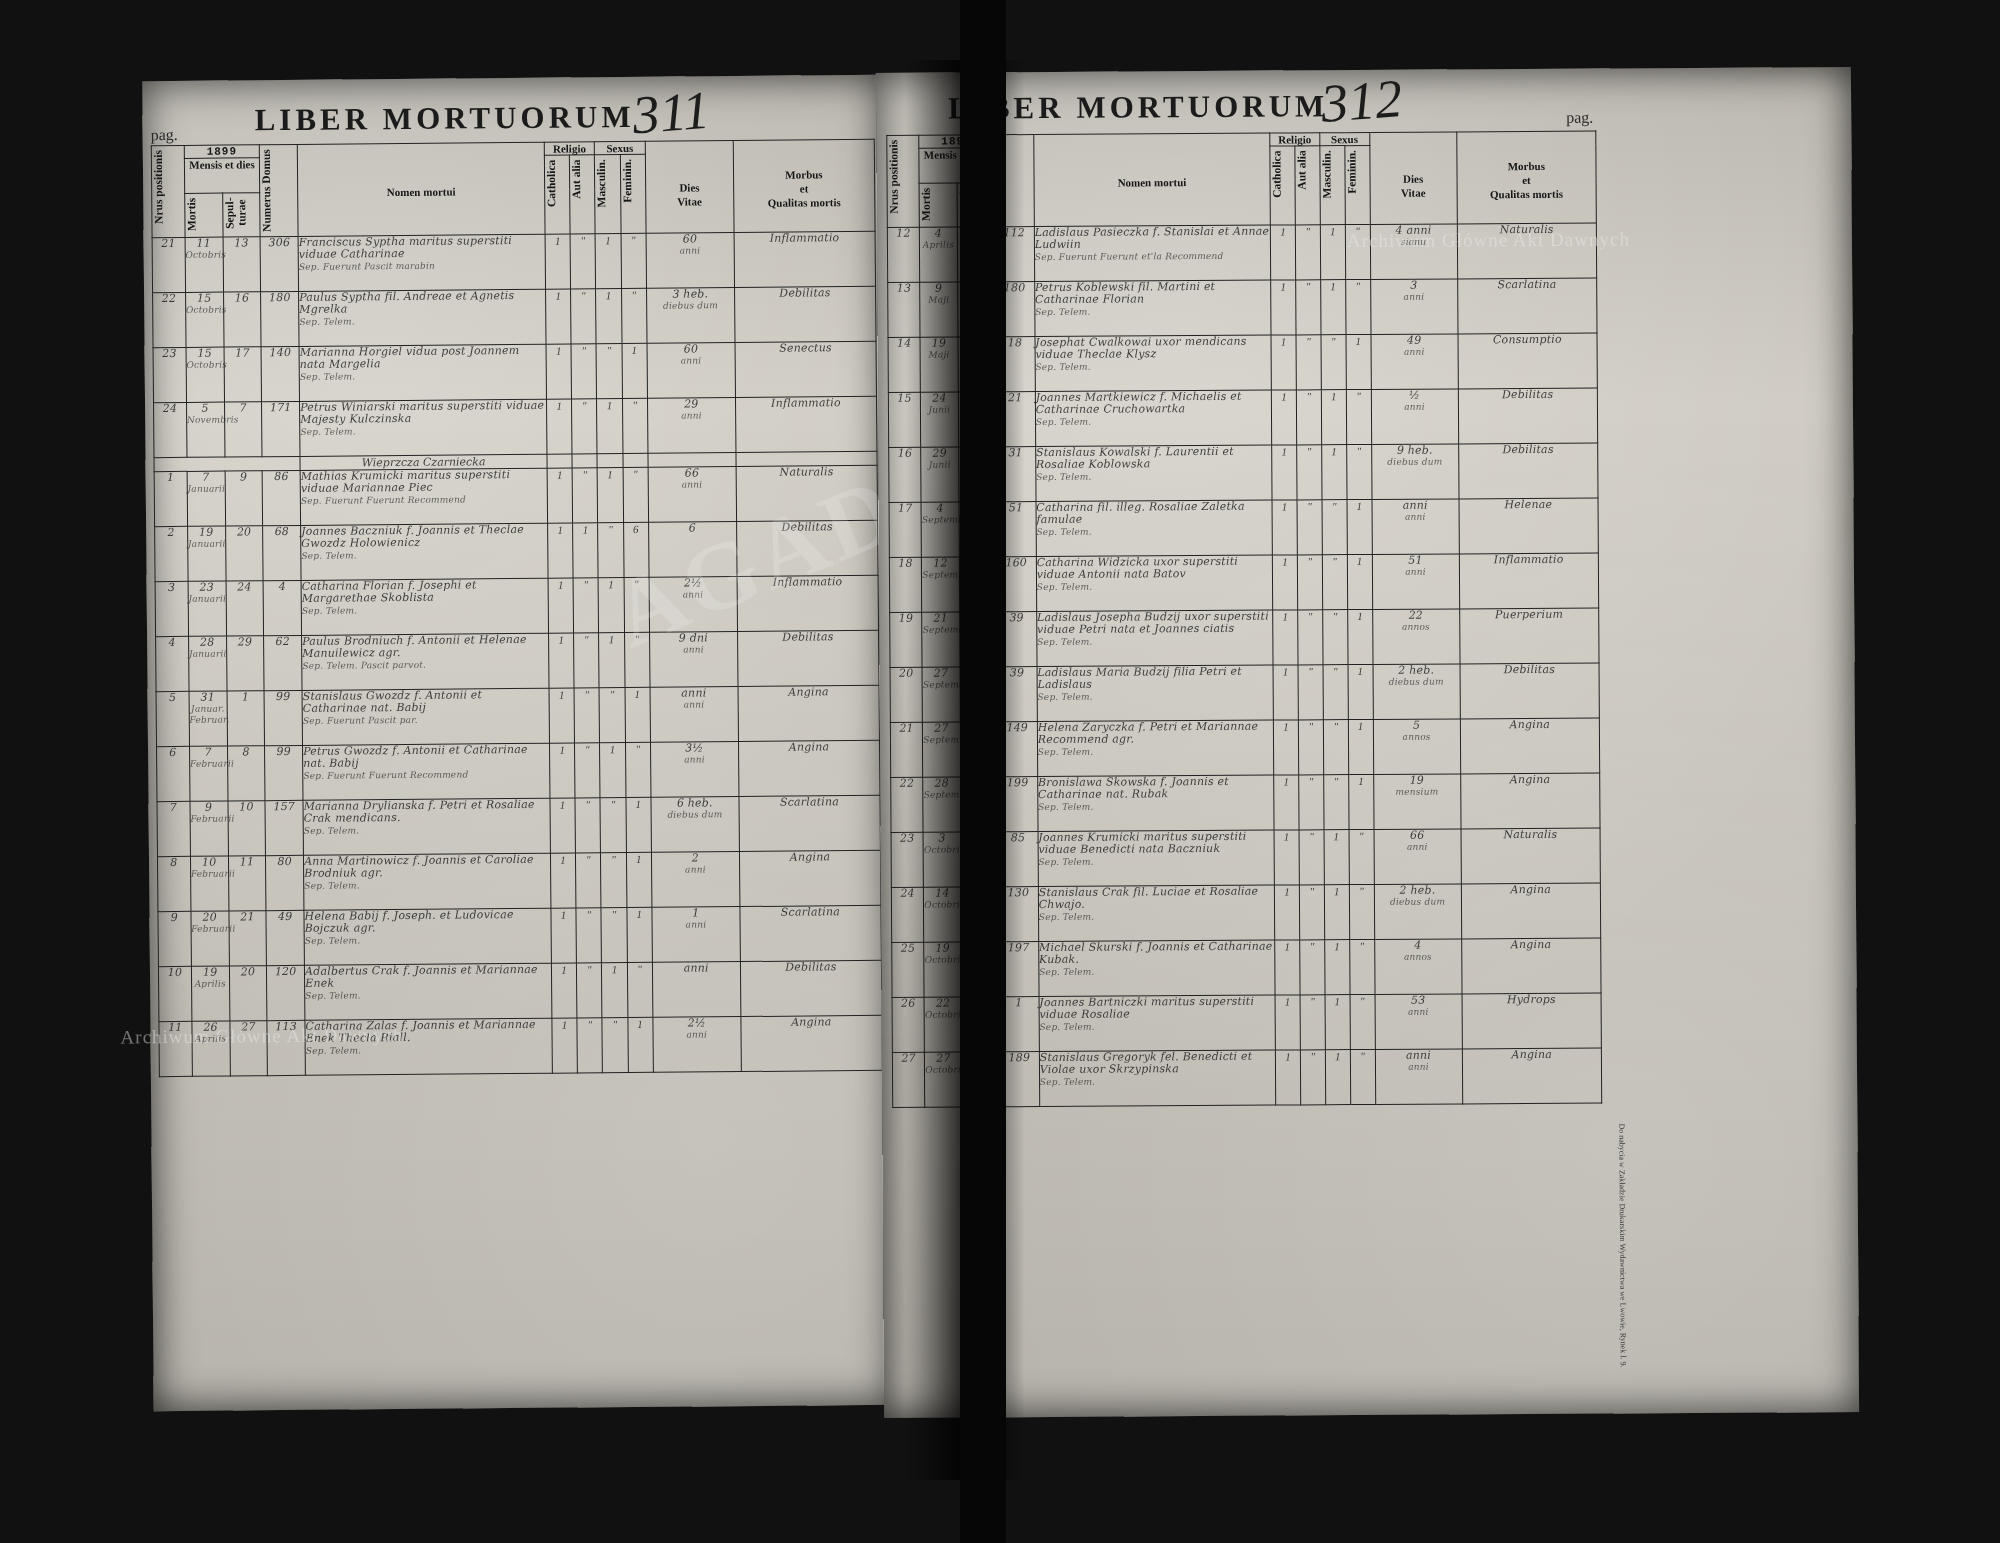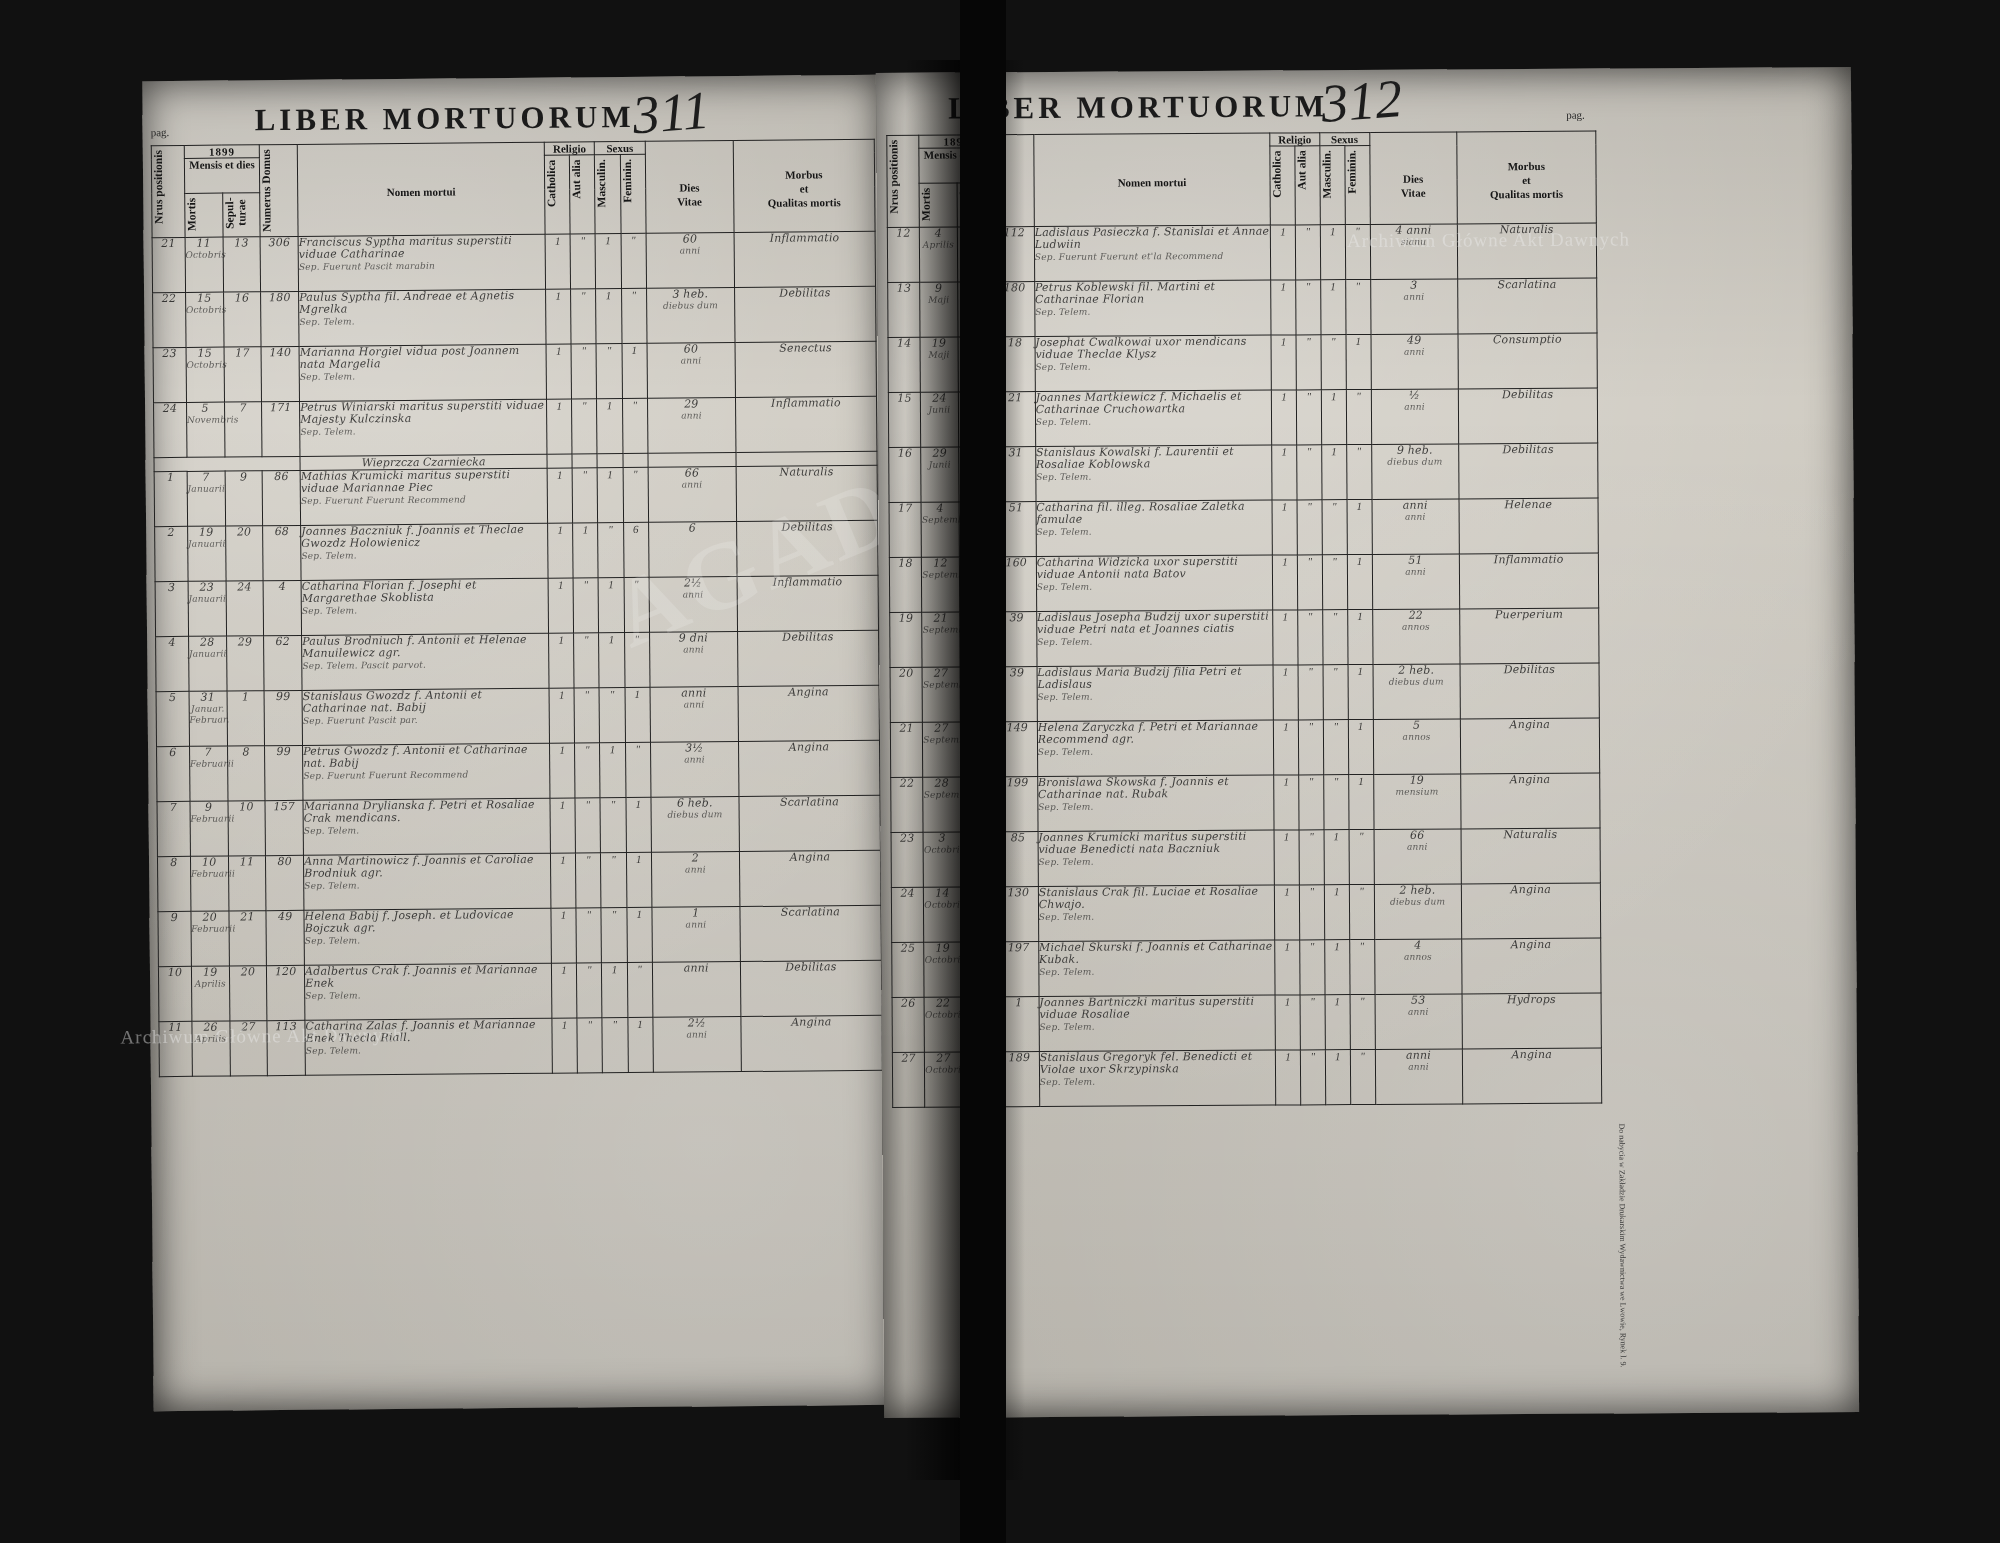--- a/index.html
+++ b/index.html
@@ -45,21 +45,21 @@
   }
   #gutter-shadow{
     position:absolute;left:905px;top:60px;width:120px;height:1420px;
     background:linear-gradient(90deg, rgba(0,0,0,0), rgba(0,0,0,.75) 45%, rgba(0,0,0,.75) 55%, rgba(0,0,0,0));
     pointer-events:none;
   }
   .page-inner{position:absolute;inset:0;}
 
   
   .pag-label{
-    position:absolute;font-size:11px;color:#2b2b2b;
+    position:absolute;font-size:16px;color:#2b2b2b;
     font-family:"Liberation Serif",serif;
   }
   .book-title{
     position:absolute;
     font-family:"Liberation Serif",serif;
     font-weight:bold;
     letter-spacing:4px;
     font-size:31px;
     color:#1b1b1b;
     white-space:nowrap;
@@ -90,21 +90,21 @@
   .vert{
     writing-mode:vertical-rl;
     transform:rotate(180deg);
     white-space:nowrap;
     font-size:11.5px;
     text-align:center;
     padding:4px 0;
     font-family:"Liberation Serif",serif;
   }
   .year{
-    font-size:16px;font-family:Liberation Serif, serif;
+    font-size:16px;font-family:Liberation Mono, monospace;
     letter-spacing:1px;
     border-radius:6px;
   }
   .smallhead{
     text-align:center;font-size:11.5px;font-weight:bold;
     font-family:"Liberation Serif",serif;padding:2px 0;
   }
   .bighead{
     text-align:center;font-weight:bold;font-size:18px;
     font-family:"Liberation Serif",serif;

